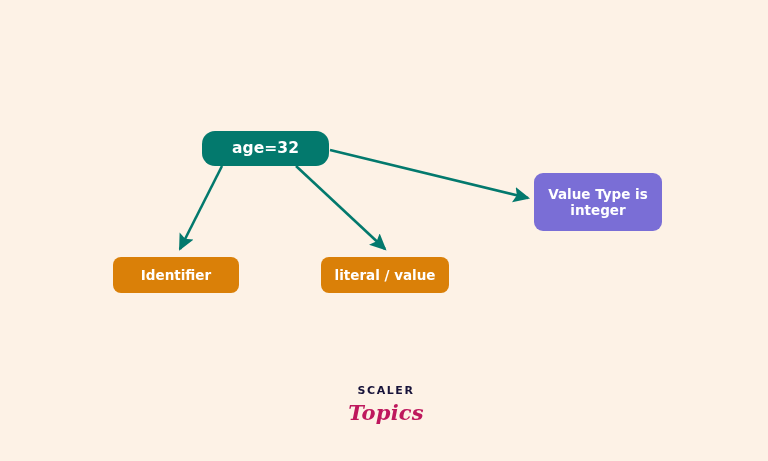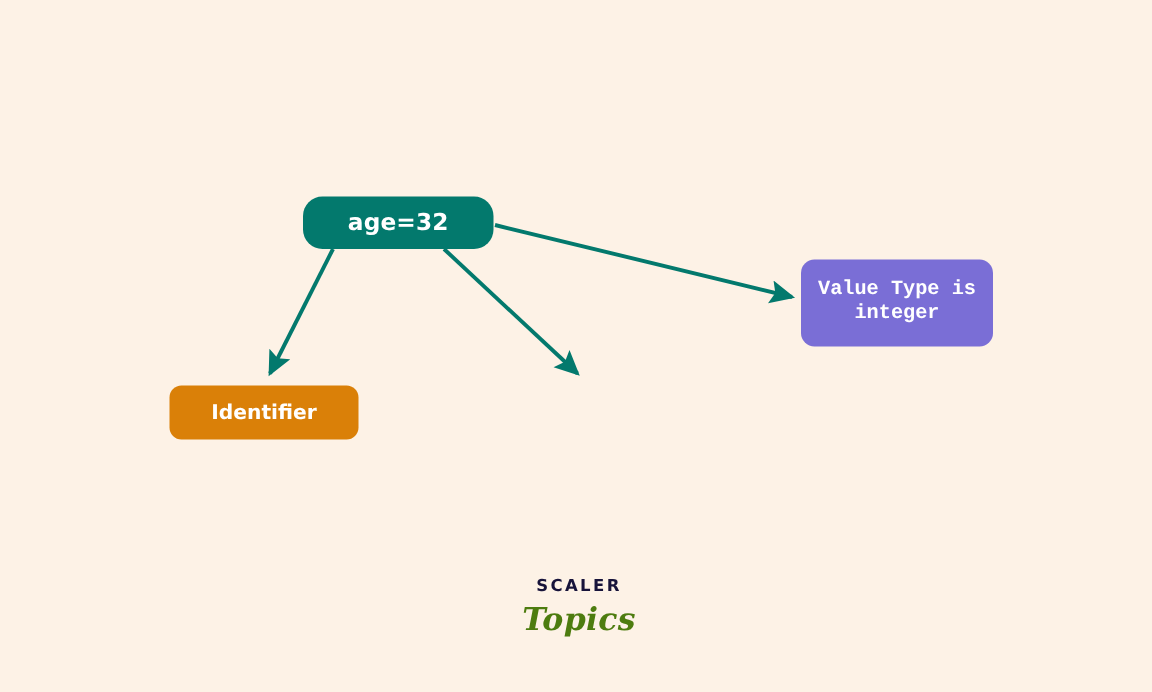--- a/index.html
+++ b/index.html
@@ -52,21 +52,20 @@
   }
   .node-value-type {
     left: 534px;
     top: 173px;
     width: 128px;
     height: 58px;
     background: #7a6ed6;
     border-radius: 9px;
     font-size: 13.5px;
     padding: 0 8px;
-    font-family: Liberation Mono, monospace;
   }
   .node-identifier {
     left: 113px;
     top: 257px;
     width: 126px;
     height: 36px;
     background: #da8008;
     border-radius: 8px;
     font-size: 13.5px;
   }
@@ -100,21 +99,21 @@
     letter-spacing: 1.6px;
     color: #17133a;
     line-height: 16px;
   }
   .logo-topics {
     display: block;
     font-family: "DejaVu Serif", "Liberation Serif", serif;
     font-style: italic;
     font-weight: bold;
     font-size: 21px;
-    color: #4d7c0f;
+    color: #be185d;
     line-height: 25px;
     margin-top: 1px;
     letter-spacing: 0.2px;
   }
 </style>
 </head>
 <body>
 
 <div id="canvas">
 
@@ -138,19 +137,22 @@
 
   <div class="node node-value-type">
     <span class="node-label">Value Type is
 integer</span>
   </div>
 
   <div class="node node-identifier">
     <span class="node-label">Identifier</span>
   </div>
 
+  <div class="node node-literal">
+    <span class="node-label">literal / value</span>
+  </div>
 
   <div class="logo">
     <span class="logo-scaler">SCALER</span>
     <span class="logo-topics">Topics</span>
   </div>
 
 </div>
 
 </body></html>

